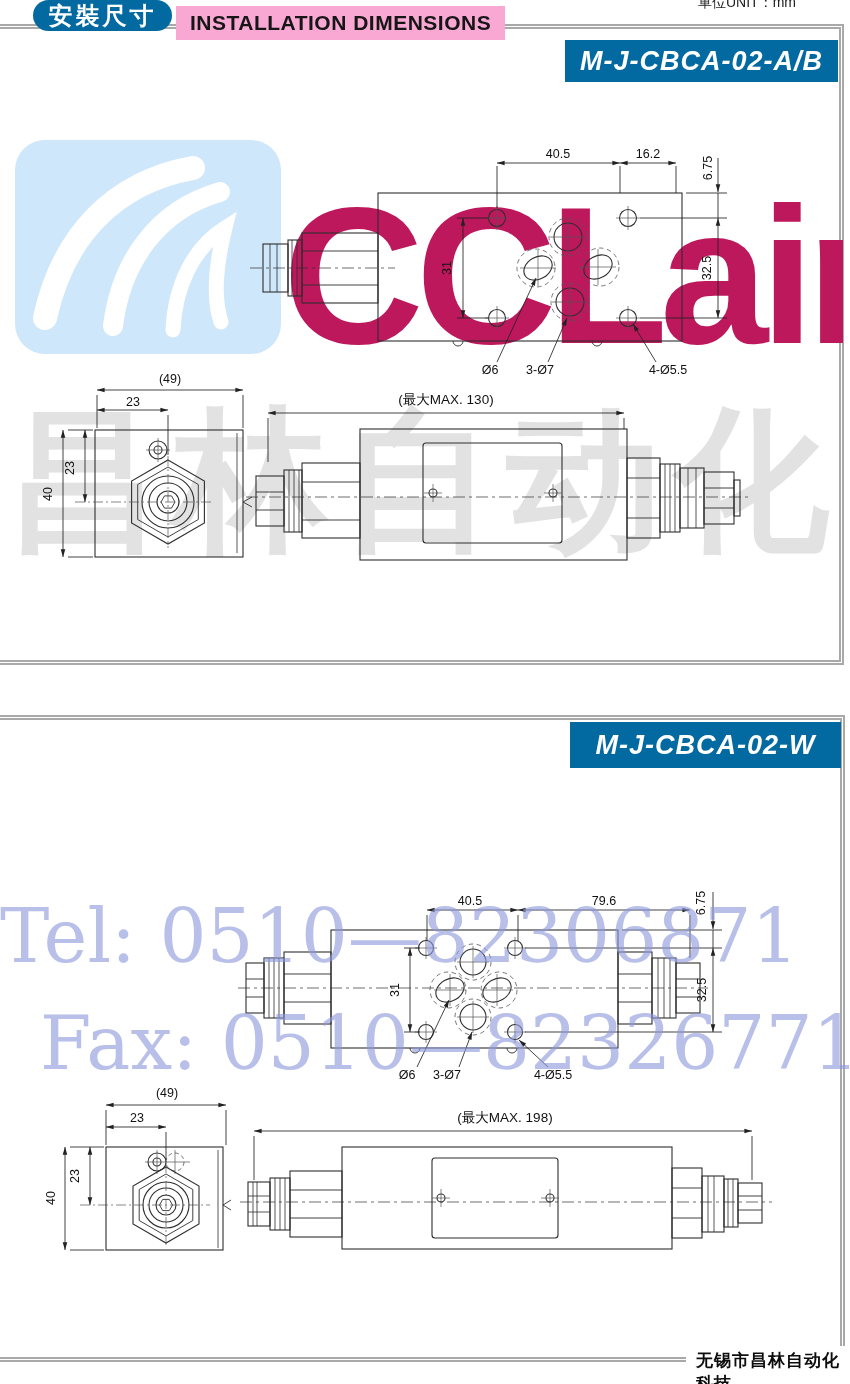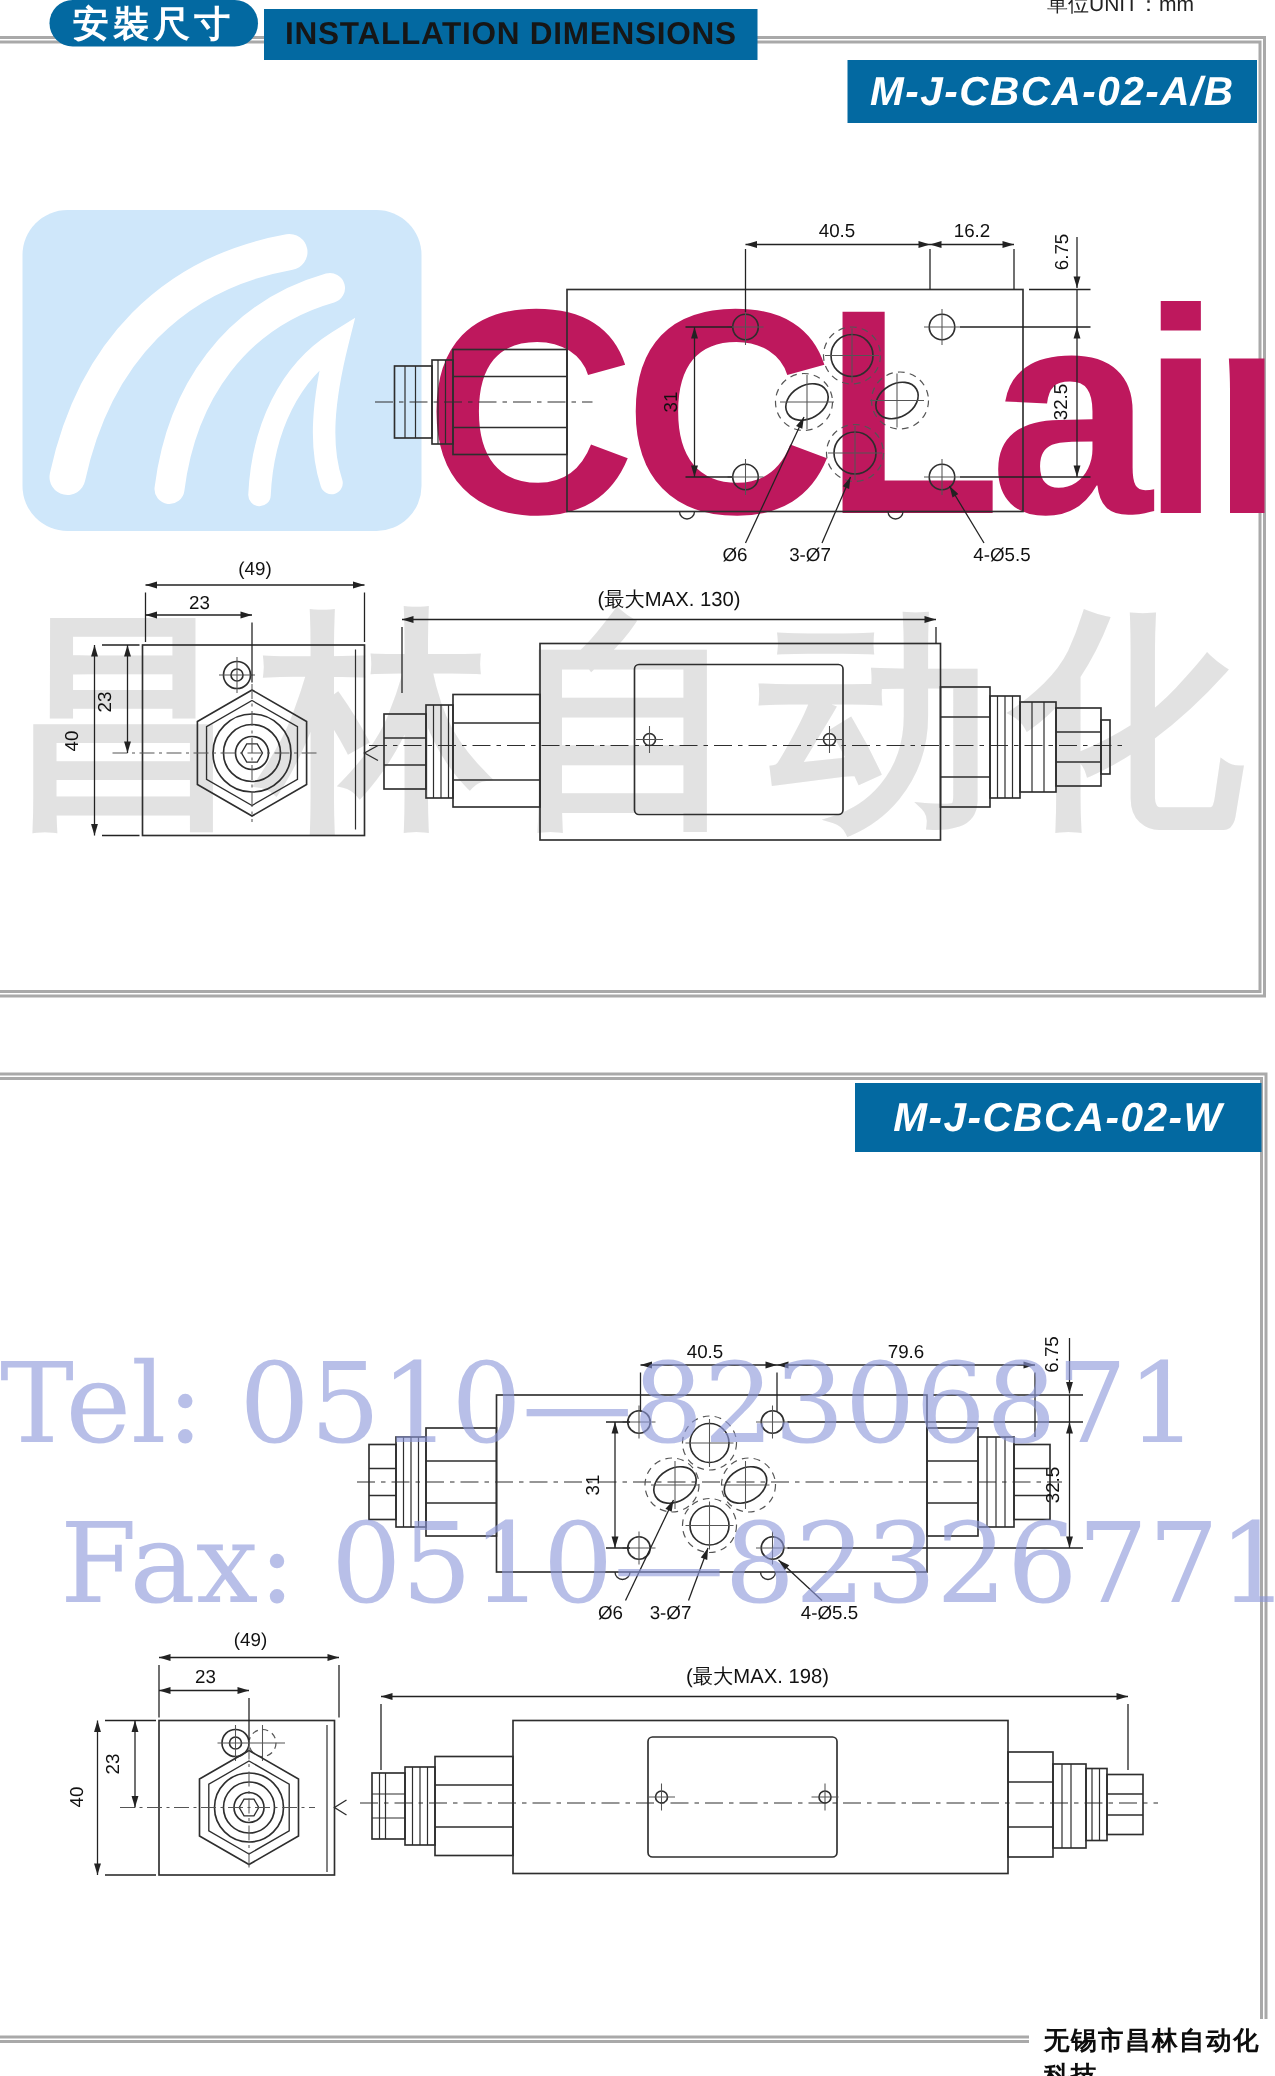--- a/index.html
+++ b/index.html
@@ -22,21 +22,21 @@
   .wm-tel{position:absolute;left:0px;z-index:30;font-family:"DejaVu Serif","Liberation Serif",serif;
           font-size:74px;color:rgba(140,152,218,0.62);white-space:nowrap;letter-spacing:0px;}
   
   .banner{position:absolute;background:#0369a1;color:#ffffff;display:flex;align-items:center;
           justify-content:center;font-weight:bold;font-style:italic;font-size:27px;
           letter-spacing:1px;z-index:40;}
   
   .pill{position:absolute;left:33px;top:0;width:139px;height:31px;background:#0369a1;
         border-radius:17px;color:#ffffff;display:flex;align-items:center;justify-content:center;
         font-weight:bold;font-size:24px;letter-spacing:3px;z-index:50;}
-  .hdr-title{position:absolute;left:176px;top:6px;height:34px;background:#0369a1;display:flex;
+  .hdr-title{position:absolute;left:176px;top:6px;height:34px;background:#f9a8d4;display:flex;
              align-items:center;font-weight:800;font-size:21px;letter-spacing:0.5px;color:#161616;
              padding:0 14px;z-index:50;}
   .unit{position:absolute;left:698px;top:-6px;font-size:14px;color:#222;z-index:50;}
   
   .footer{position:absolute;left:686px;top:1346px;background:#ffffff;font-weight:bold;
           font-size:17px;color:#0d0d0d;padding:3px 6px 3px 10px;z-index:45;letter-spacing:1px;}
   
   text{font-family:"Liberation Sans",sans-serif;font-size:12.5px;fill:#111;text-anchor:middle;}
   .t14{font-size:13.5px;}
 </style>

